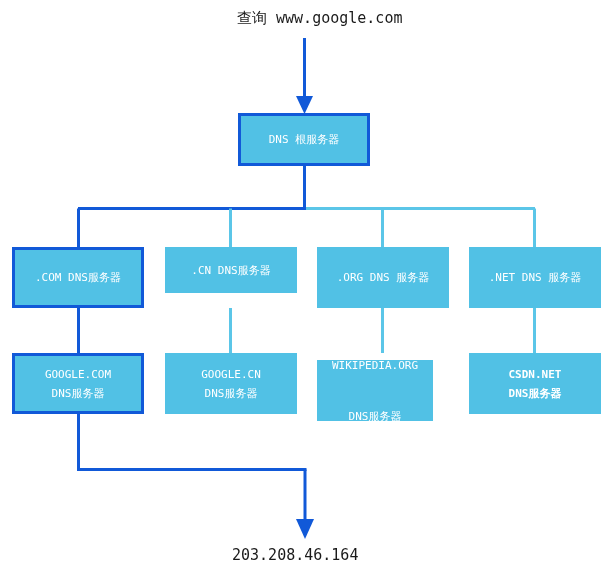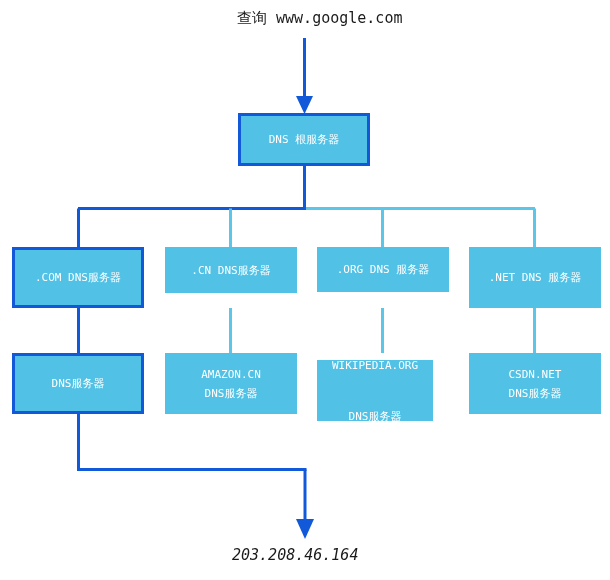--- a/index.html
+++ b/index.html
@@ -95,38 +95,39 @@
   <div class="node hl" style="left:238px; top:113px; width:132px; height:53px;">
     <span>DNS 根服务器</span>
   </div>
 
   <div class="node hl" style="left:12px; top:247px; width:132px; height:61px;text-align:right;">
     <span>.COM DNS服务器</span>
   </div>
   <div class="node" style="left:165px; top:247px; width:132px; height:46px;">
     <span>.CN DNS服务器</span>
   </div>
-  <div class="node" style="left:317px; top:247px; width:132px; height:45px;">
+  <div class="node" style="left:317px; top:247px; width:132px; height:61px;">
     <span>.ORG DNS 服务器</span>
   </div>
   <div class="node" style="left:469px; top:247px; width:132px; height:61px;justify-content:center;">
     <span>.NET DNS 服务器</span>
   </div>
 
   <div class="node hl" style="left:12px; top:353px; width:132px; height:61px;">
+    <span class="l2">GOOGLE.COM</span>
     <span class="l2">DNS服务器</span>
   </div>
   <div class="node" style="left:165px; top:353px; width:132px; height:61px;">
-    <span class="l2">AMAZON.CN</span>
+    <span class="l2">GOOGLE.CN</span>
     <span class="l2">DNS服务器</span>
   </div>
   <div class="node" style="left:317px; top:360px; width:116px; height:61px;gap:32px;">
     <span class="l2">WIKIPEDIA.ORG</span>
     <span class="l2">DNS服务器</span>
   </div>
-  <div class="node" style="left:469px; top:353px; width:132px; height:61px;">
+  <div class="node" style="left:469px; top:353px; width:132px; height:61px;font-weight:bold;">
     <span class="l2">CSDN.NET</span>
     <span class="l2">DNS服务器</span>
   </div>
 
-  <div class="label" style="left:232px; top:546px;font-style:italic;">203.208.46.164</div>
+  <div class="label" style="left:232px; top:546px;">203.208.46.164</div>
 
 </div>
 
 </body></html>

